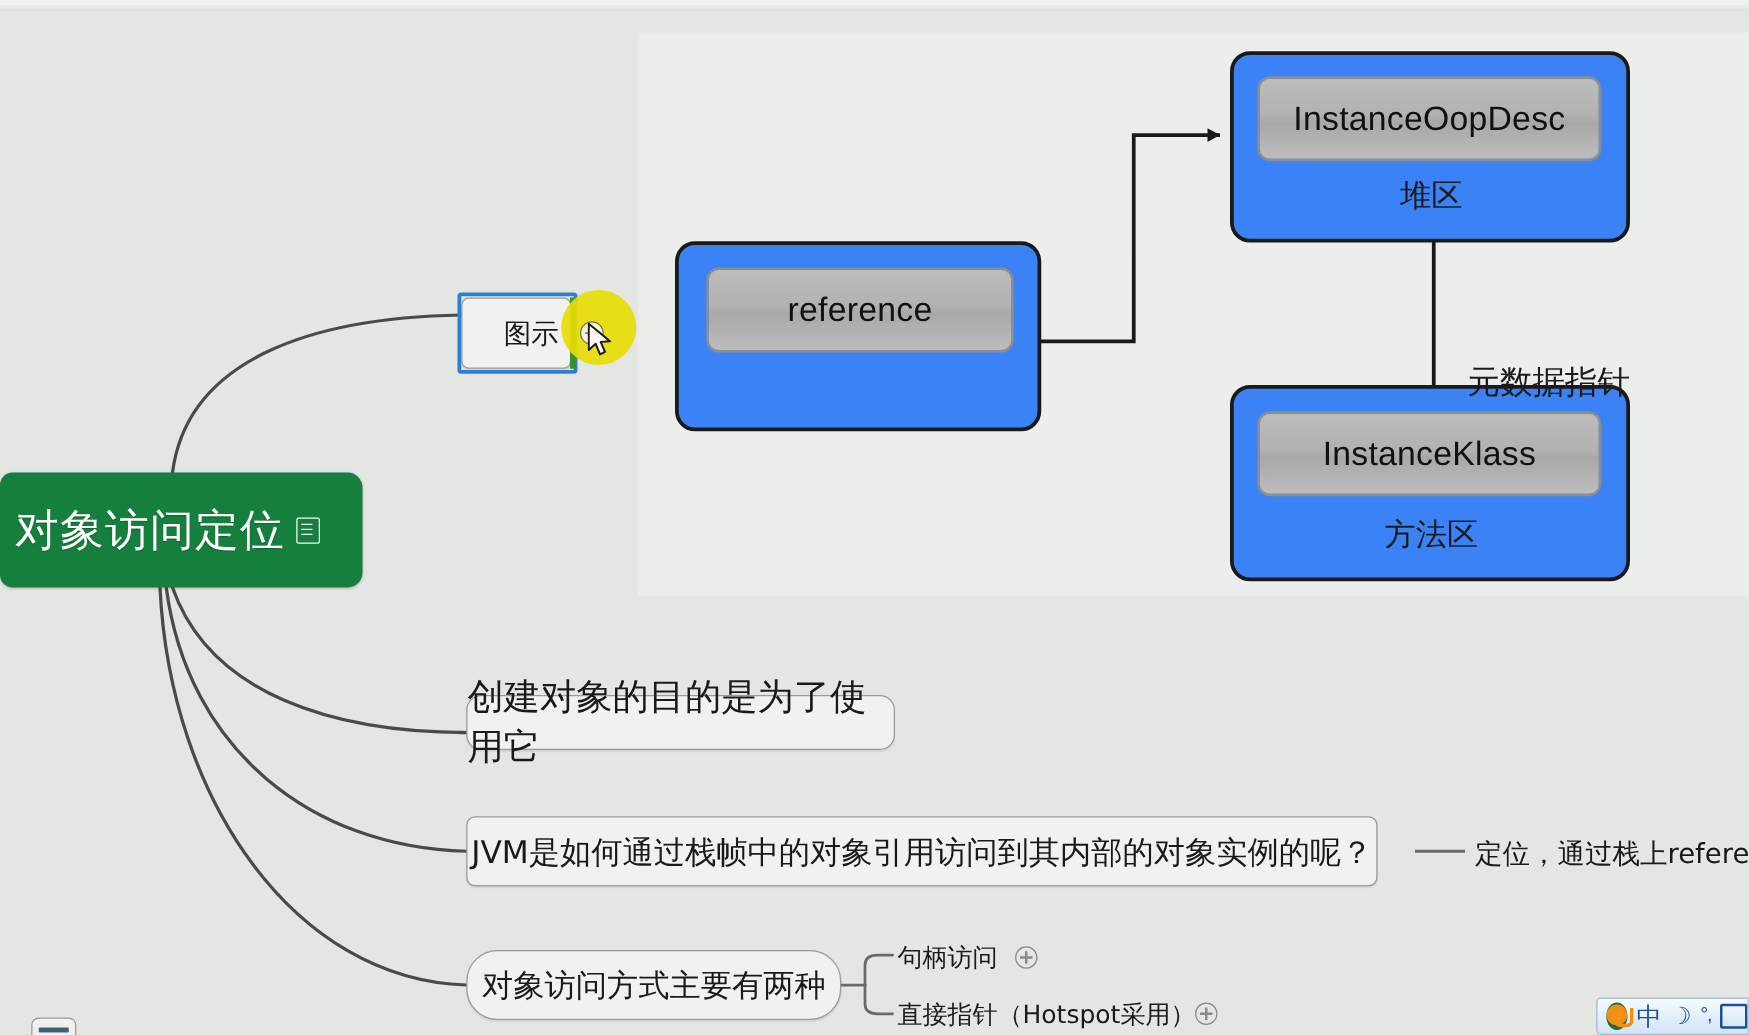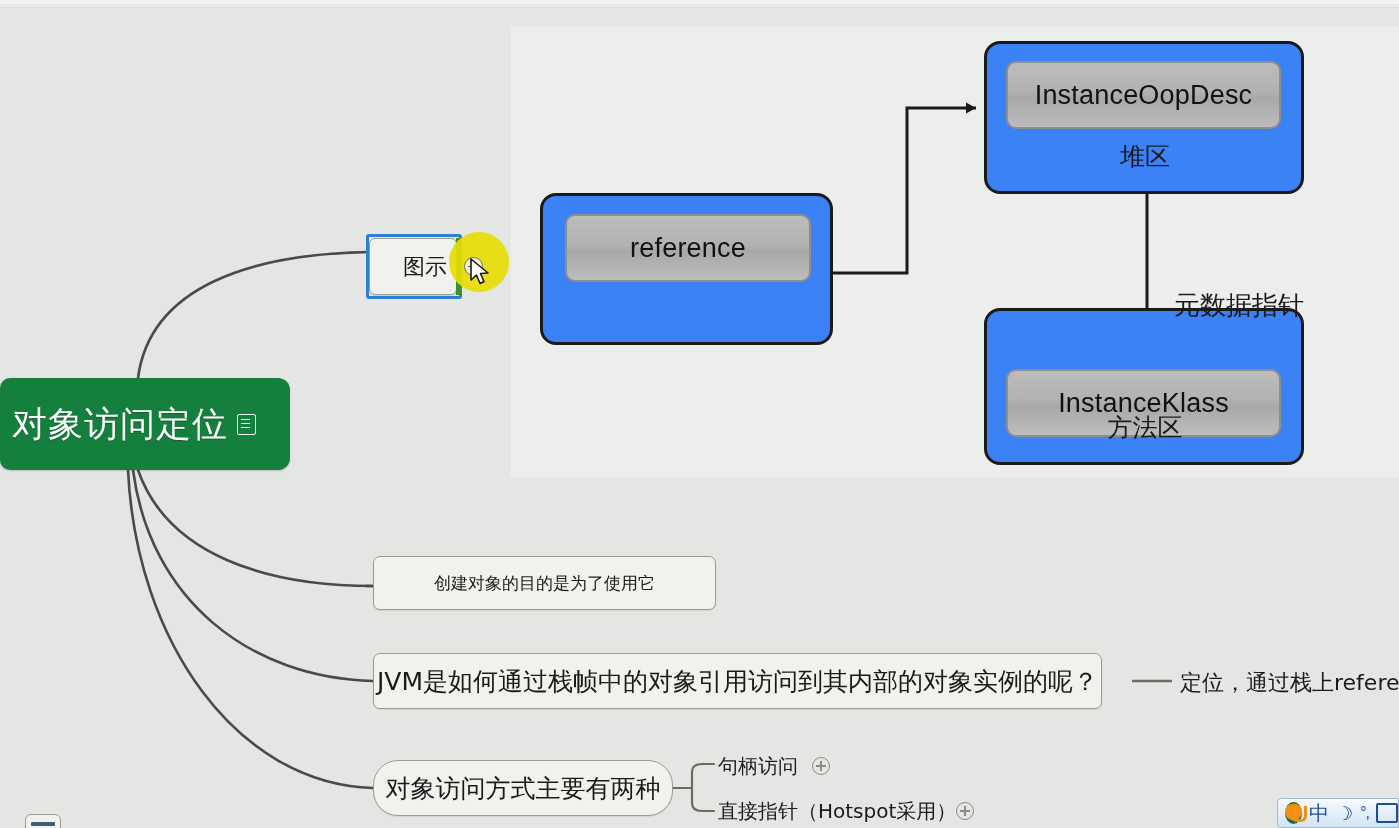--- a/index.html
+++ b/index.html
@@ -42,21 +42,21 @@
   
   #box-stack{left:540px;top:193px;width:293px;height:152px;}
   #box-stack .ill-inner{left:22px;top:18px;width:246px;height:68px;font-size:27px;}
   #box-stack .ill-caption{left:0;top:96px;width:289px;font-size:25px;}
 
   #box-heap{left:984px;top:41px;width:320px;height:153px;}
   #box-heap .ill-inner{left:19px;top:17px;width:275px;height:68px;font-size:27px;}
   #box-heap .ill-caption{left:0;top:96px;width:316px;font-size:25px;}
 
   #box-method{left:984px;top:308px;width:320px;height:157px;}
-  #box-method .ill-inner{left:19px;top:18px;width:275px;height:68px;font-size:27px;margin-top:40px;}
+  #box-method .ill-inner{left:19px;top:18px;width:275px;height:68px;font-size:27px;}
   #box-method .ill-caption{left:0;top:100px;width:316px;font-size:25px;}
 
   
   #ill-lines{position:absolute;left:510px;top:26px;width:889px;height:450px;pointer-events:none;}
 
   .meta-label{
     position:absolute;left:1174px;top:240px;font-size:26px;color:#1b1b1b;
     font-family:"DejaVu Sans","Liberation Sans",sans-serif;white-space:nowrap;margin-top:48px;
   }
 
@@ -94,21 +94,21 @@
 
   #node-tushi{left:369px;top:238px;width:88px;height:57px;font-size:22px;border-radius:6px;padding-left:24px;}
   
   .sel-frame{
     position:absolute;left:366px;top:234px;width:96px;height:65px;
     border:3px solid #2e7fd4;border-radius:3px;box-sizing:border-box;
   }
   
   .sel-accent{position:absolute;left:456px;top:238px;width:5px;height:57px;background:#3a8f2e;}
 
-  #node-create{left:373px;top:556px;width:343px;height:54px;font-size:17px;}
+  #node-create{left:373px;top:556px;width:343px;height:44px;font-size:29px;border-radius:12px;}
   #node-jvm{left:373px;top:653px;width:729px;height:56px;font-size:25px;}
   #node-ways{left:373px;top:760px;width:300px;height:56px;font-size:25px;border-radius:25px;}
 
   
   .free-text{
     position:absolute;color:#1a1a1a;white-space:nowrap;
     font-family:"DejaVu Sans","Liberation Sans",sans-serif;
   }
   #txt-locate{left:1180px;top:668px;font-size:22px;}
   #txt-handle{left:718px;top:753px;font-size:20px;}

